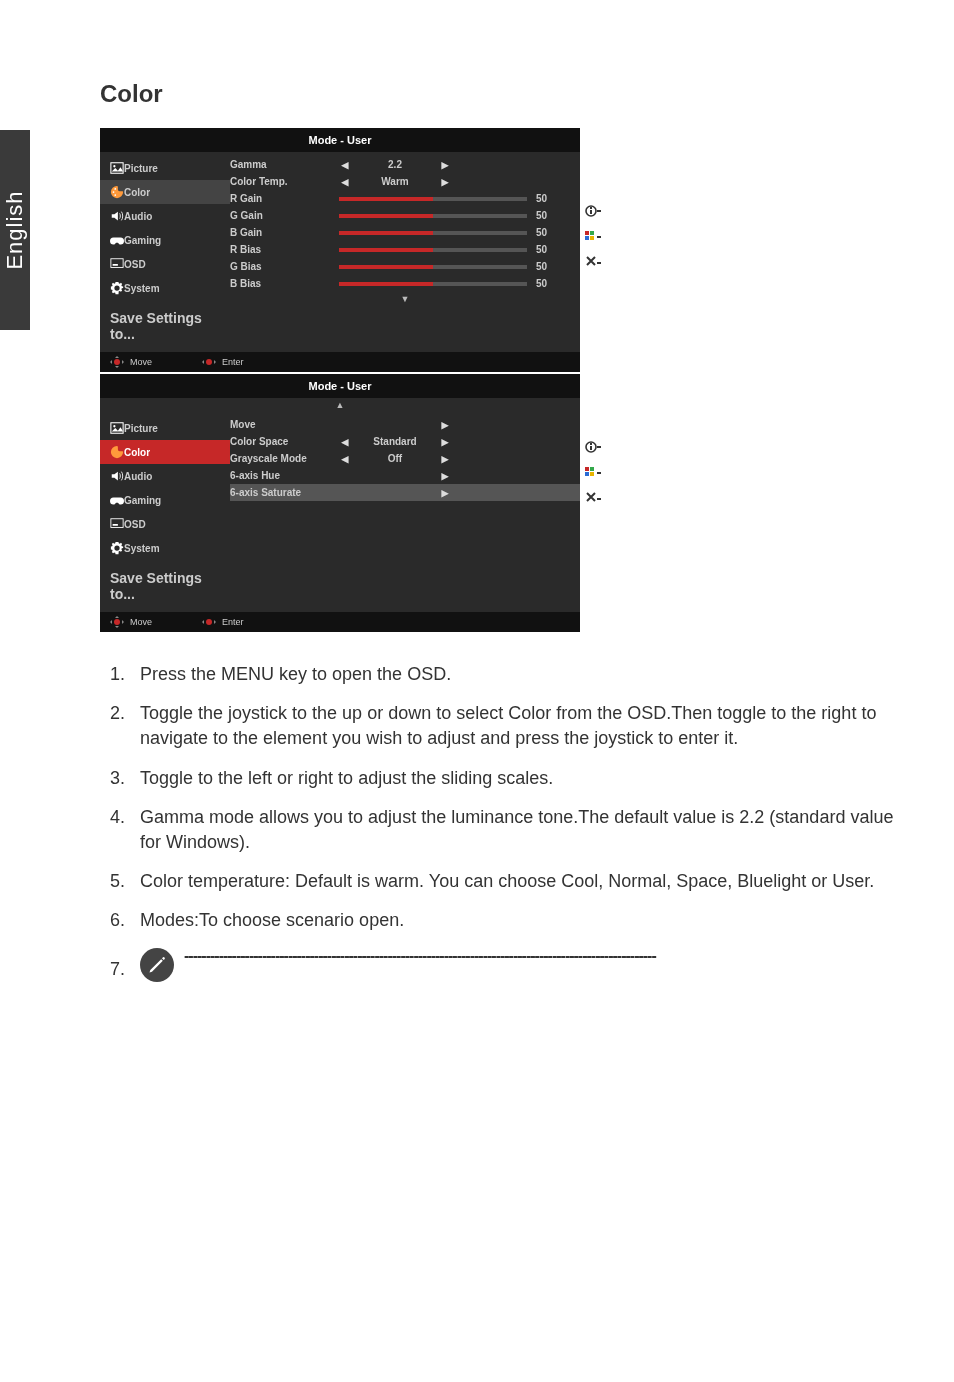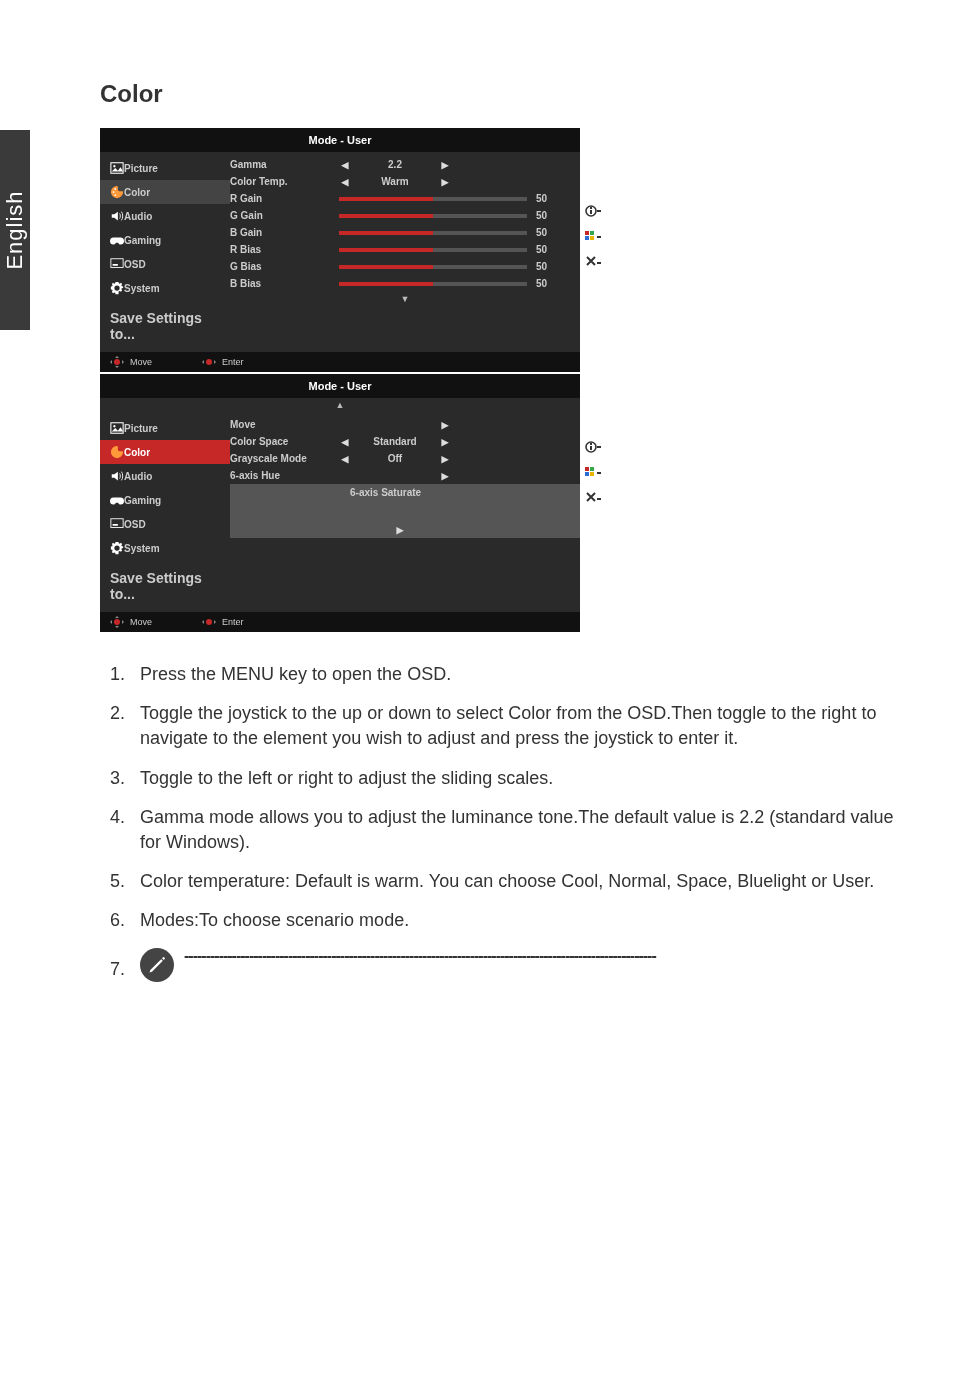--- a/index.html
+++ b/index.html
@@ -79,21 +79,21 @@
   .save-link { padding: 10px 10px 6px; font-size: 14px; font-weight: bold; }
 
   .row {
     display: flex;
     align-items: center;
     padding: 3px 10px 3px 0;
     gap: 9px;
     font-size: 10px;
     font-weight: bold;
   }
-  .row.highlight { background: #555; flex-direction: column; }
+  .row.highlight { background: #555; }
   .row .rlabel { width: 100px; }
   .row .arrow { width:12px; text-align:center;color:#ddd;font-size:9px;}
   .row .val { width: 70px; text-align:center; }
   .row .numval { width: 30px; padding-right:4px;}
   .bar {
     flex: 1;
     height: 4px;
     background: #555;
     position: relative;
   }
@@ -460,21 +460,21 @@
       </div>
     </div>
   </div>
 
   <ol class="steps">
     <li>Press the MENU key to open the OSD.</li>
     <li>Toggle the joystick to the up or down to select Color from the OSD.Then toggle to the right to navigate to the element you wish to adjust and press the joystick to enter it.</li>
     <li>Toggle to the left or right to adjust the sliding scales.</li>
     <li>Gamma mode allows you to adjust the luminance tone.The default value is 2.2 (standard value for Windows).</li>
     <li>Color temperature: Default is warm. You can choose Cool, Normal, Space, Bluelight or User.</li>
-    <li>Modes:To choose scenario mode.</li>
+    <li>Modes:To choose scenario open.</li>
     <li>
       <div class="note-row">
         <div class="note-icon">
           <svg viewBox="0 0 24 24">
               <path d="M3 21l3-1 13-13-2-2L4 18l-1 3zm15-17l2 2 1-1a1.4 1.4 0 0 0 0-2 1.4 1.4 0 0 0-2 0l-1 1z"></path>
             </svg>
         </div>
         <div class="note-text">
           <div class="dashes">-------------------------------------------------------------------------------------------------------------</div>
         </div>

